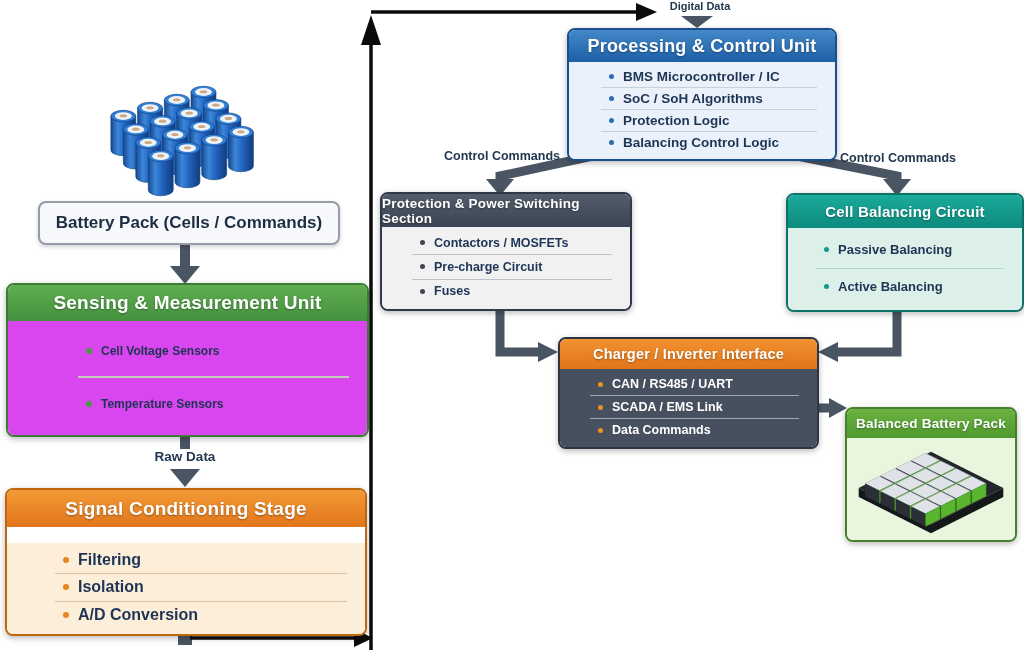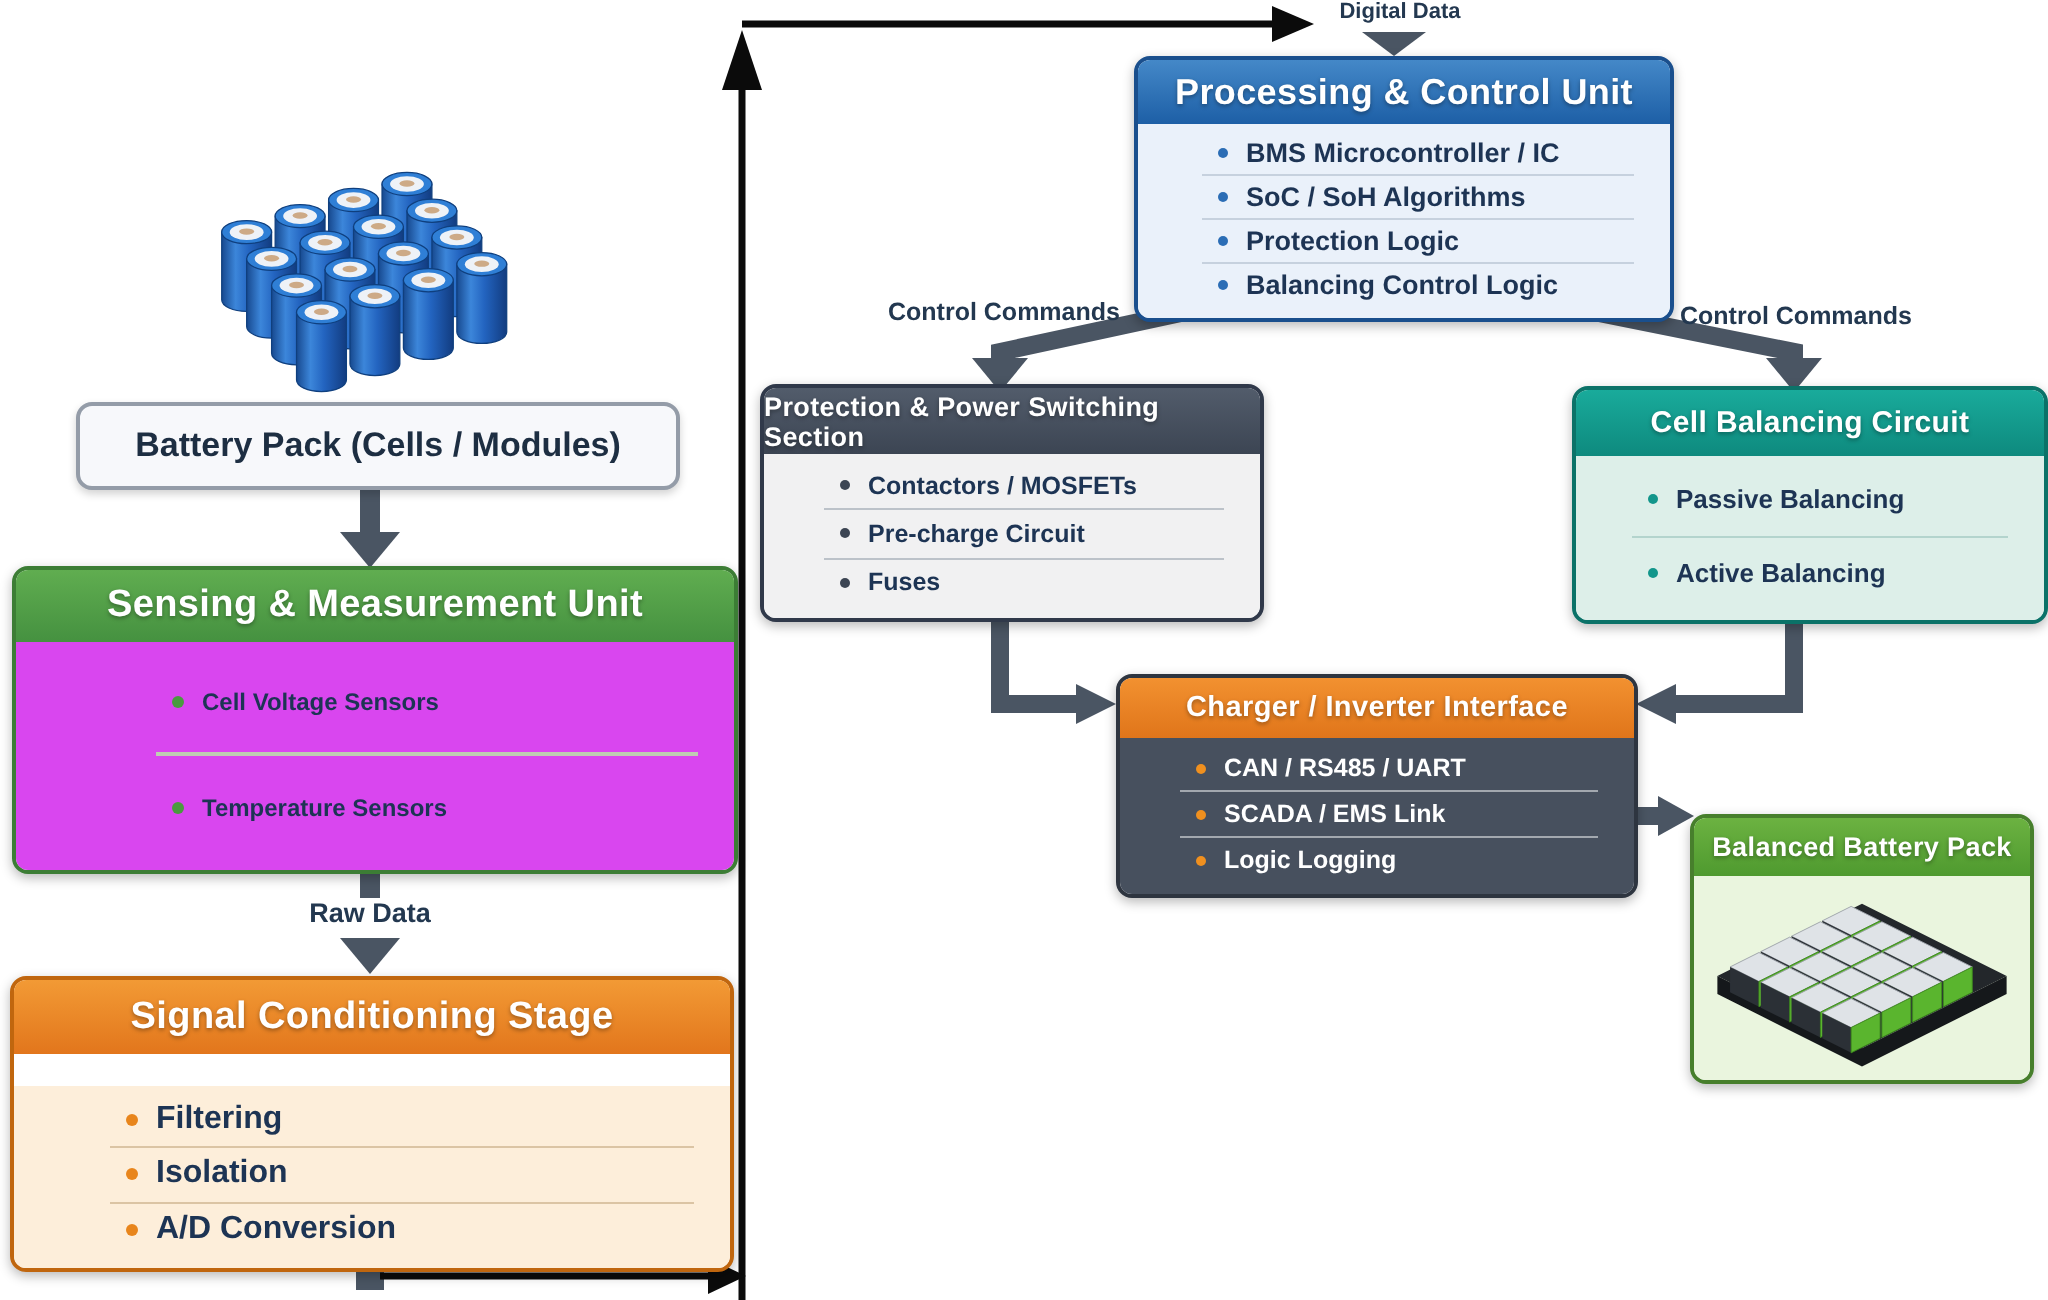--- a/index.html
+++ b/index.html
@@ -136,21 +136,21 @@
     <use href="#cyl" x="148" y="33"></use>
       <use href="#cyl" x="118" y="42"></use>
       <use href="#cyl" x="88" y="51"></use>
       <use href="#cyl" x="58" y="60"></use>
     <use href="#cyl" x="162" y="48"></use>
       <use href="#cyl" x="132" y="57"></use>
       <use href="#cyl" x="102" y="66"></use>
       <use href="#cyl" x="72" y="75"></use>
   </svg>
 
-  <div id="battery-label">Battery Pack (Cells / Modules)</div>
+  <div id="battery-label">Battery Pack (Cells / Commands)</div>
 
   <div class="box" id="box-sensing">
     <div class="box-header">Sensing &amp; Measurement Unit</div>
     <div class="box-body">
       <div class="bitem">
           <span class="bullet"></span>
           <span class="bitem-text">Cell Voltage Sensors</span>
         </div>
       <div class="sep"></div>
       <div class="sep"></div>
@@ -249,21 +249,21 @@
           <span class="bitem-text">CAN / RS485 / UART</span>
         </div>
       <div class="sep"></div>
       <div class="bitem">
           <span class="bullet"></span>
           <span class="bitem-text">SCADA / EMS Link</span>
         </div>
       <div class="sep"></div>
       <div class="bitem">
           <span class="bullet"></span>
-          <span class="bitem-text">Logic Logging</span>
+          <span class="bitem-text">Data Commands</span>
         </div>
     </div>
   </div>
 
   <div class="box" id="box-balanced">
     <div class="box-header">Balanced Battery Pack</div>
     <div class="box-body">
       <svg id="iso-pack" width="156" height="94" viewBox="0 10 170 104" preserveAspectRatio="xMidYMid meet">
         <defs>
           <g id="cube">

